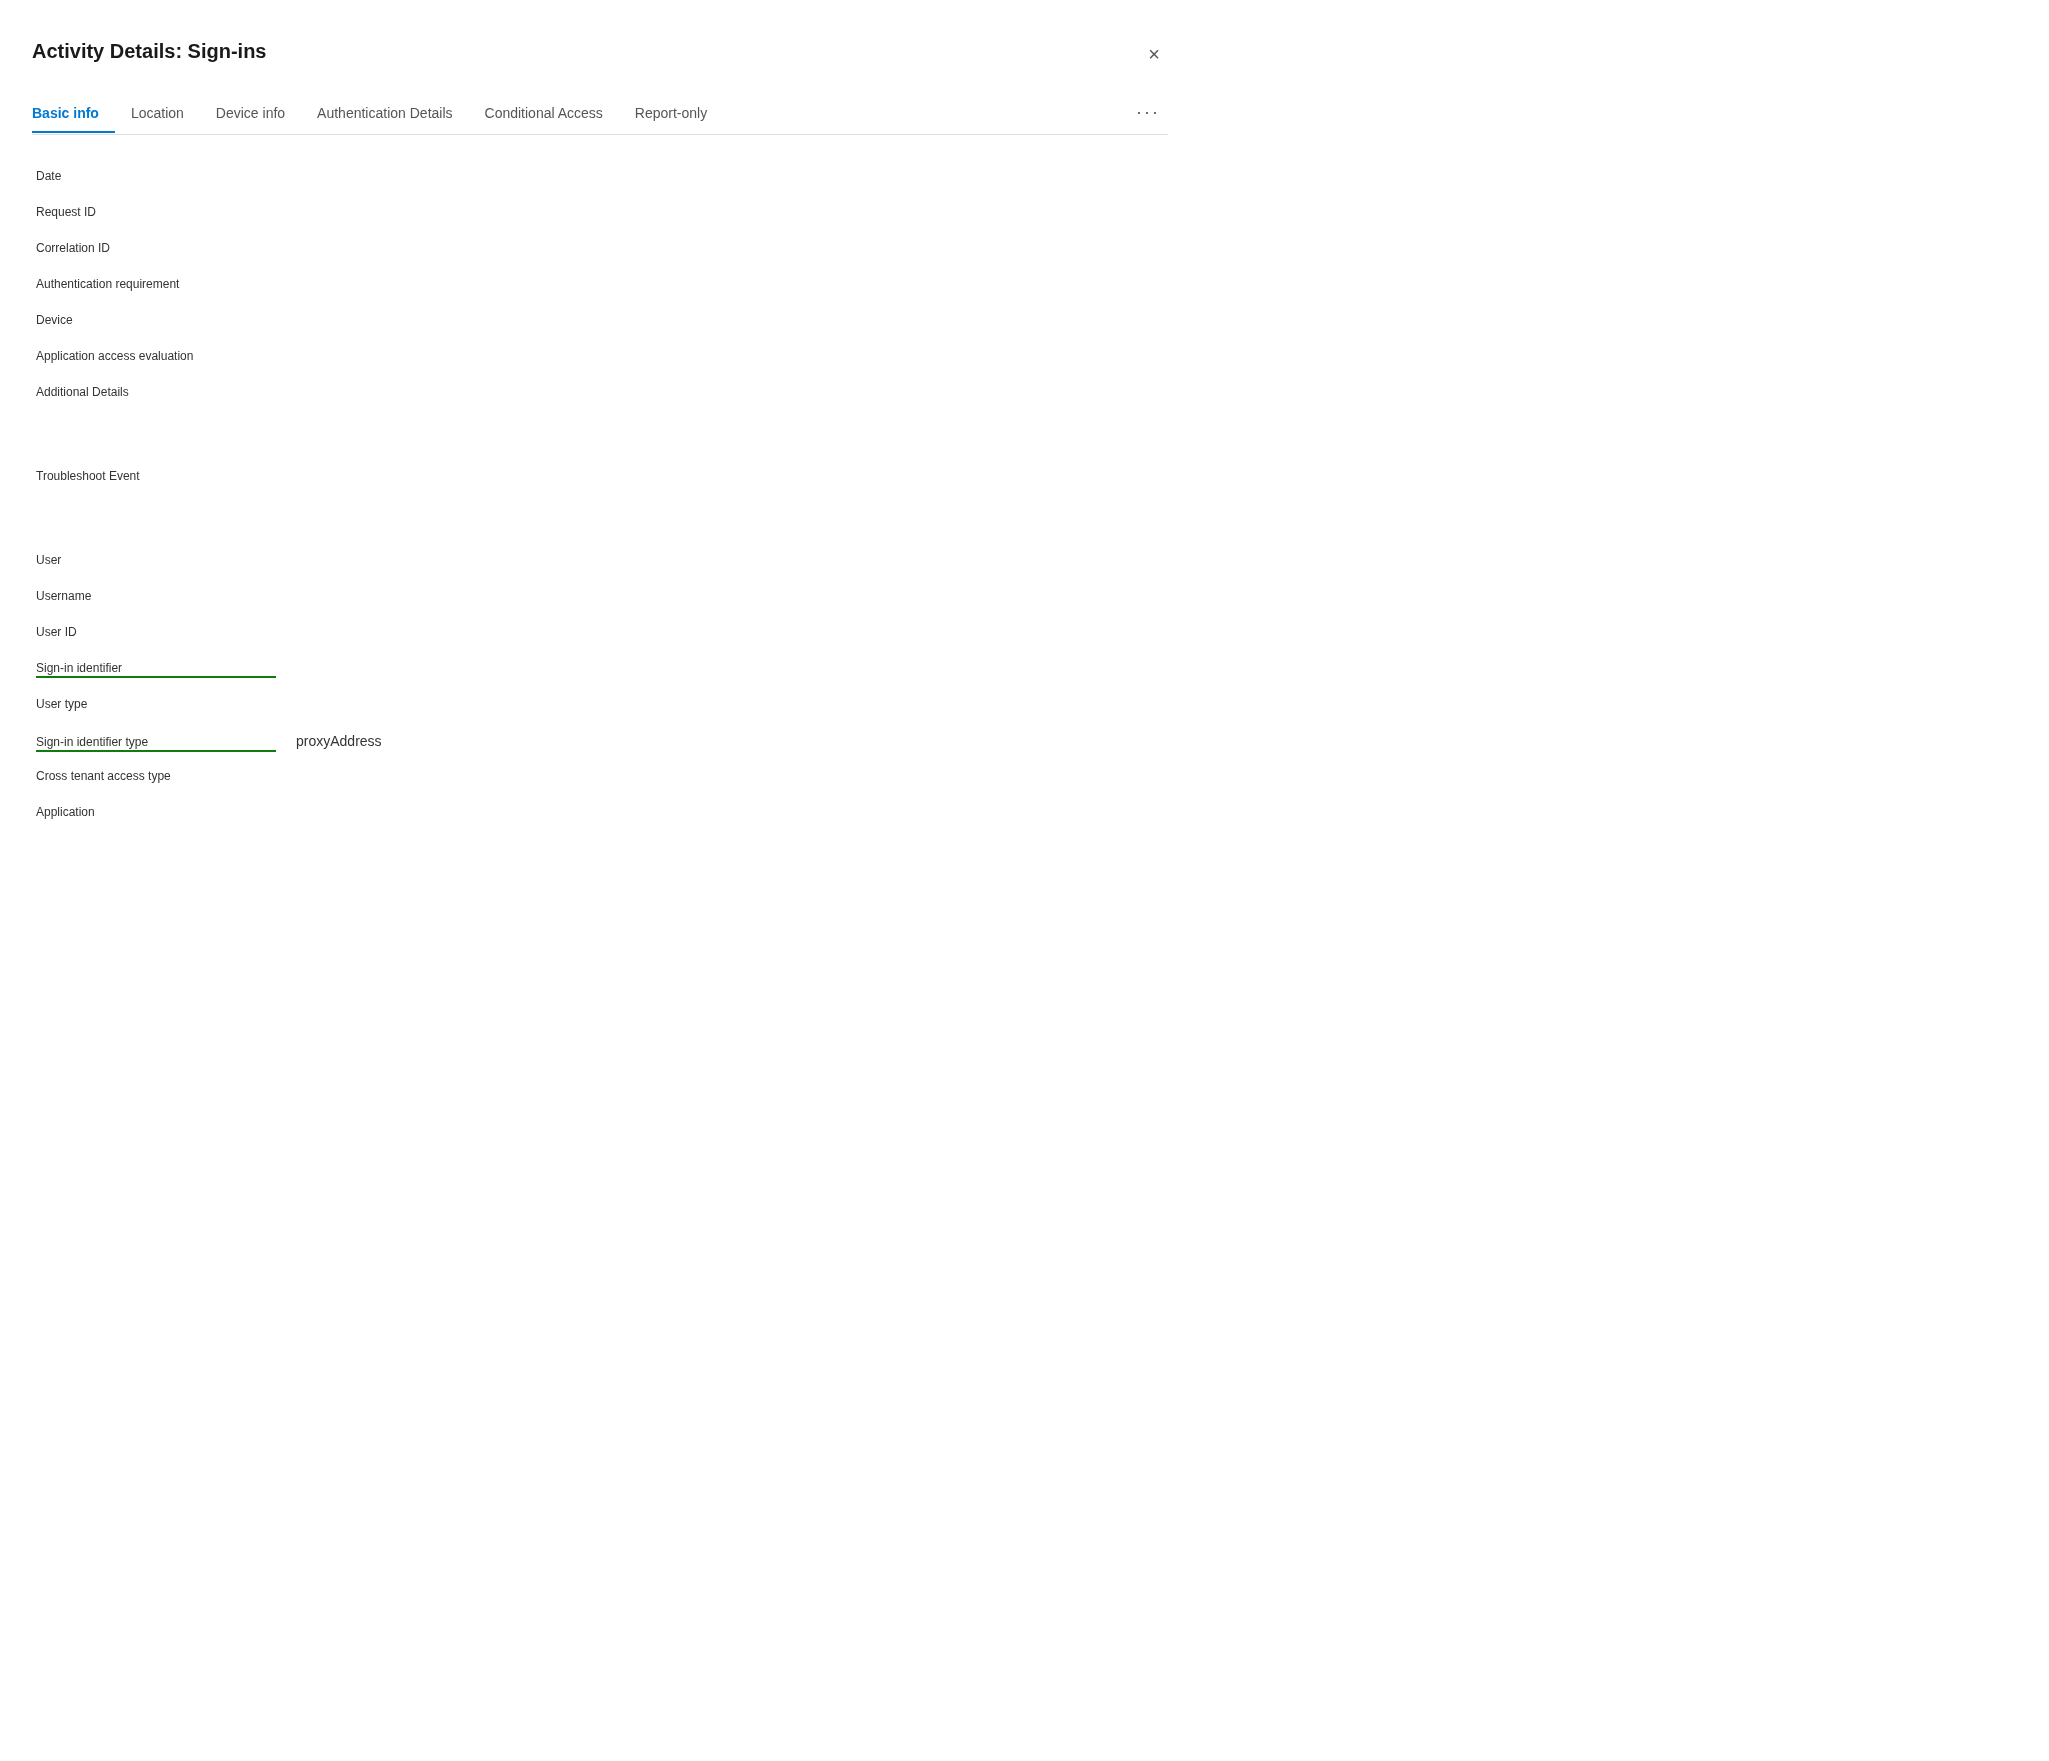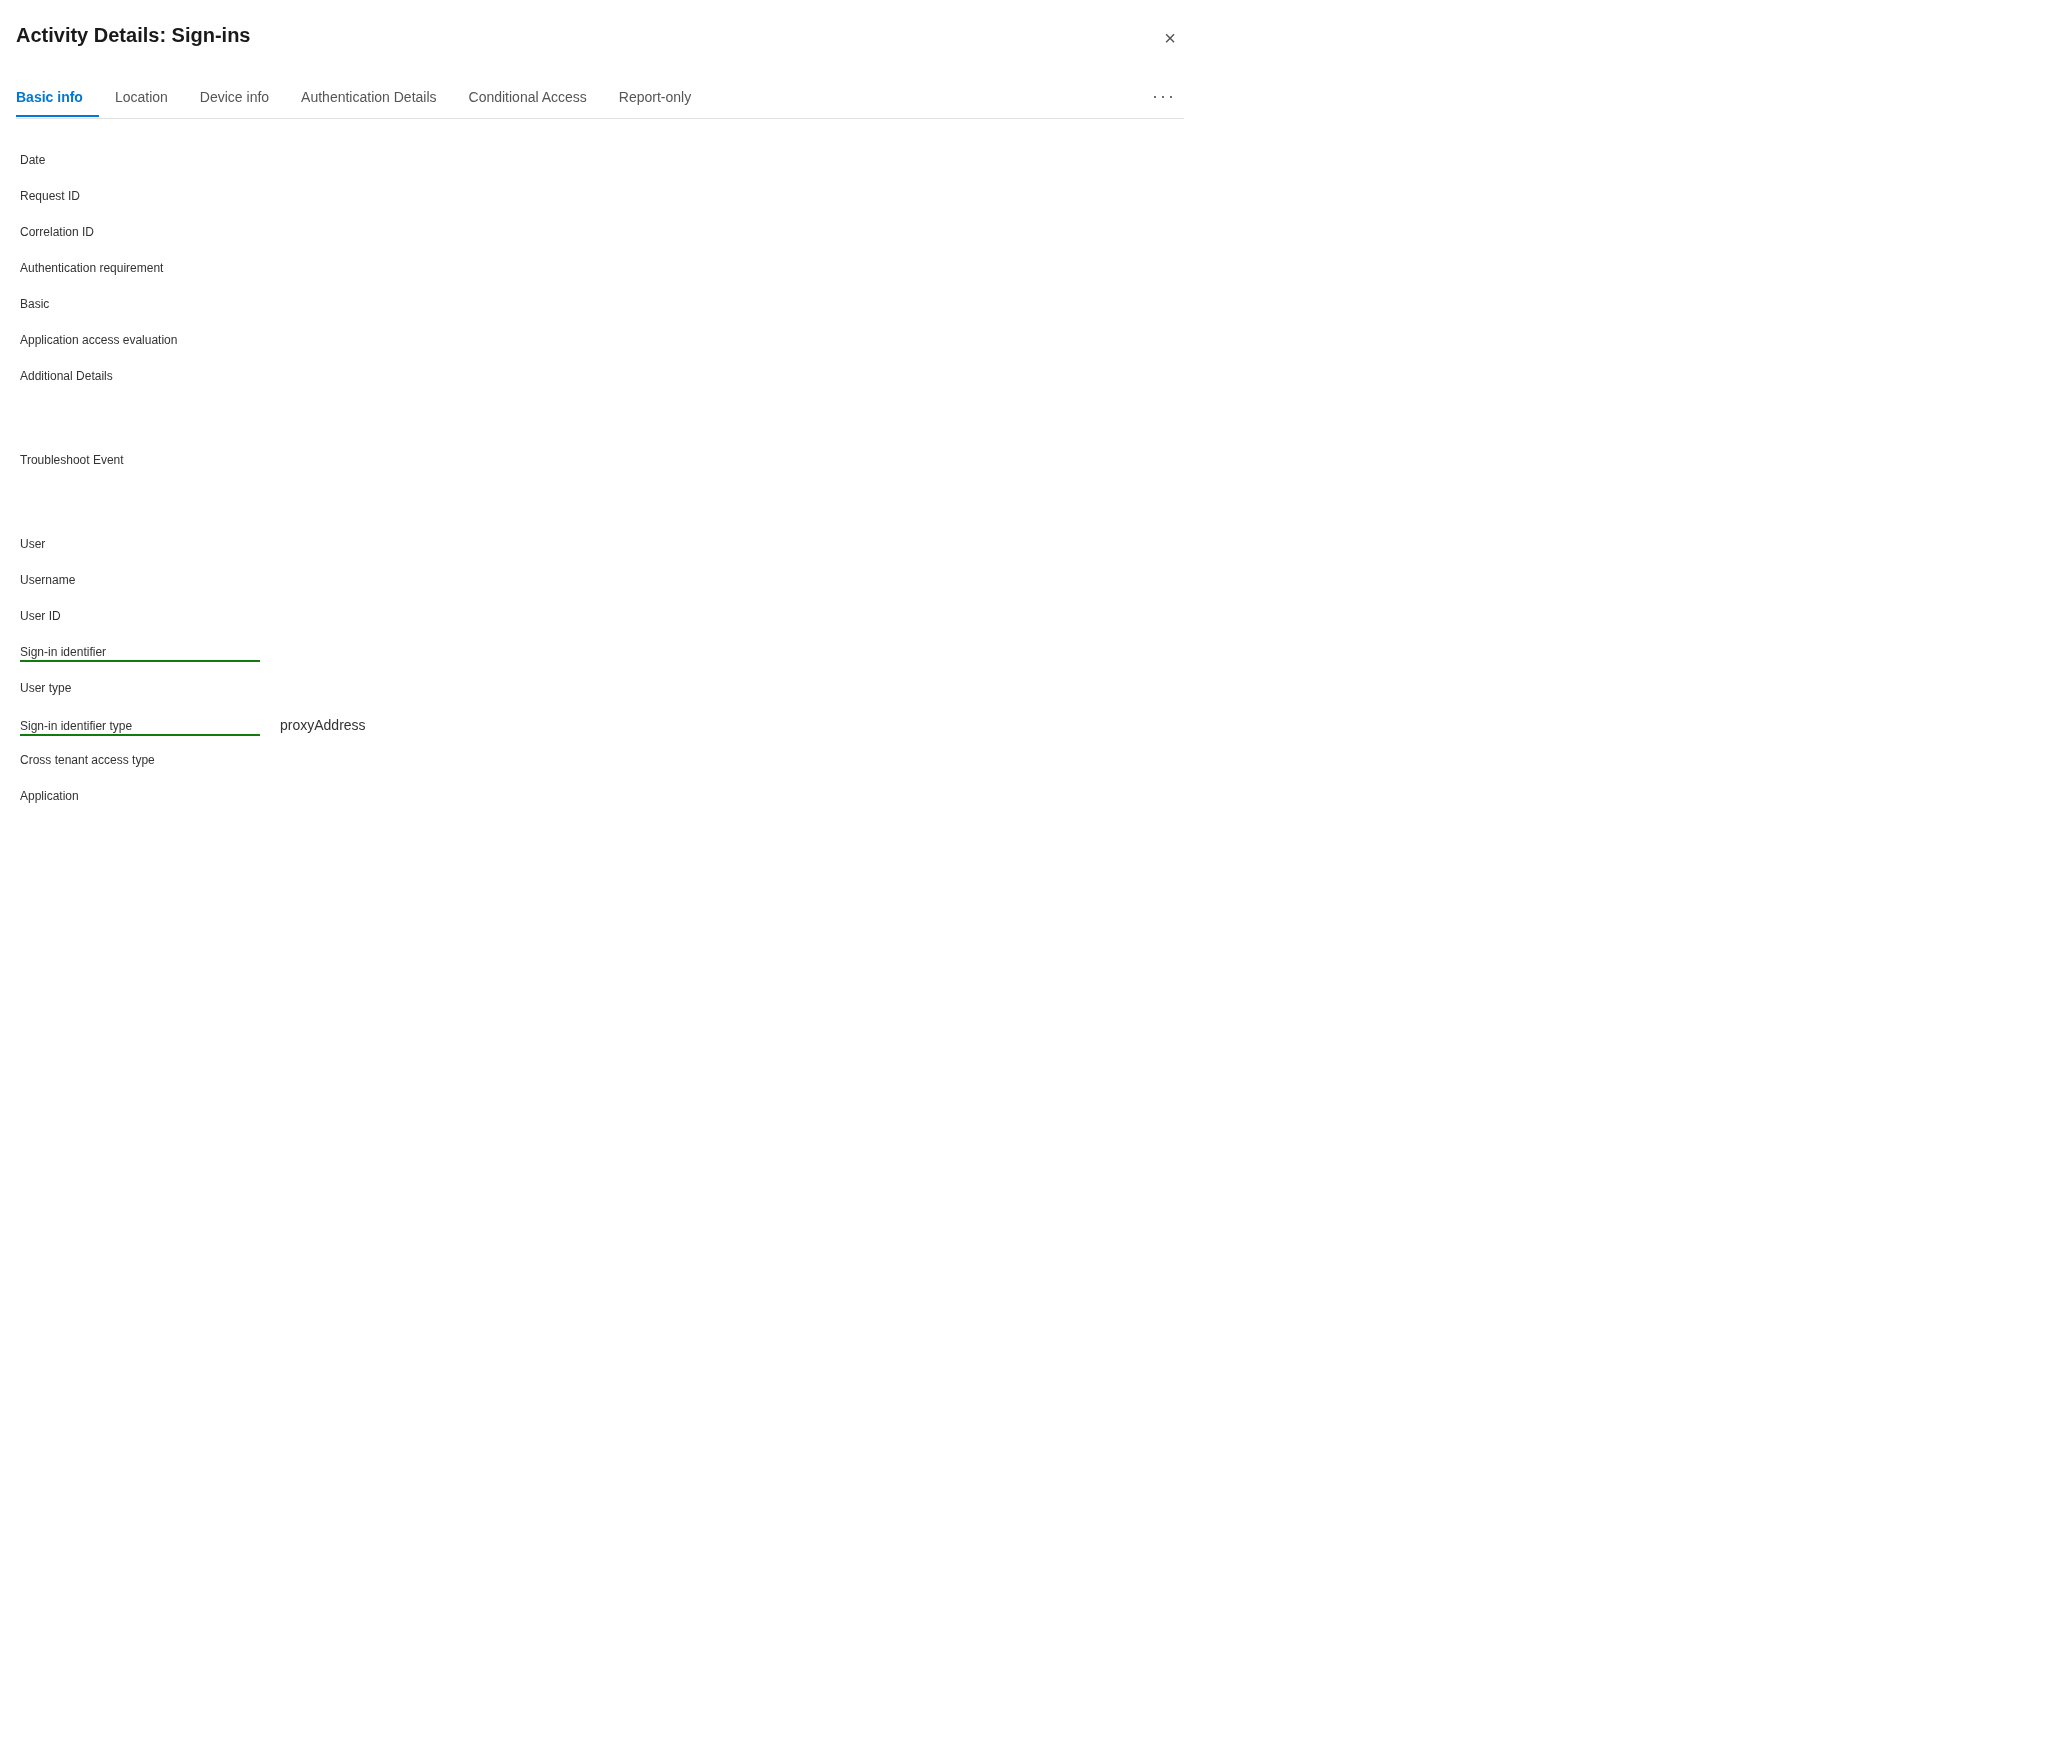--- a/index.html
+++ b/index.html
@@ -13,22 +13,23 @@
       background: #fff;
       color: #333;
       font-size: 14px;
     }
 
     .dialog {
       width: 100%;
       max-width: 1200px;
       min-height: 900px;
       background: #fff;
-      padding: 24px 16px;
+      padding: 24px 32px;
       position: relative;
+      margin-top: 16px;
     }
 
     .dialog-header {
       display: flex;
       justify-content: space-between;
       align-items: flex-start;
       margin-bottom: 24px;
     }
 
     .dialog-title {
@@ -166,21 +167,21 @@
       <div class="field-row">
         <span class="field-label">Request ID</span>
       </div>
       <div class="field-row">
         <span class="field-label">Correlation ID</span>
       </div>
       <div class="field-row">
         <span class="field-label">Authentication requirement</span>
       </div>
       <div class="field-row">
-        <span class="field-label">Basic</span>
+        <span class="field-label">Device</span>
       </div>
       <div class="field-row">
         <span class="field-label">Application access evaluation</span>
       </div>
       <div class="field-row">
         <span class="field-label">Additional Details</span>
       </div>
     </div>
 
     <div class="section-spacer"></div>

